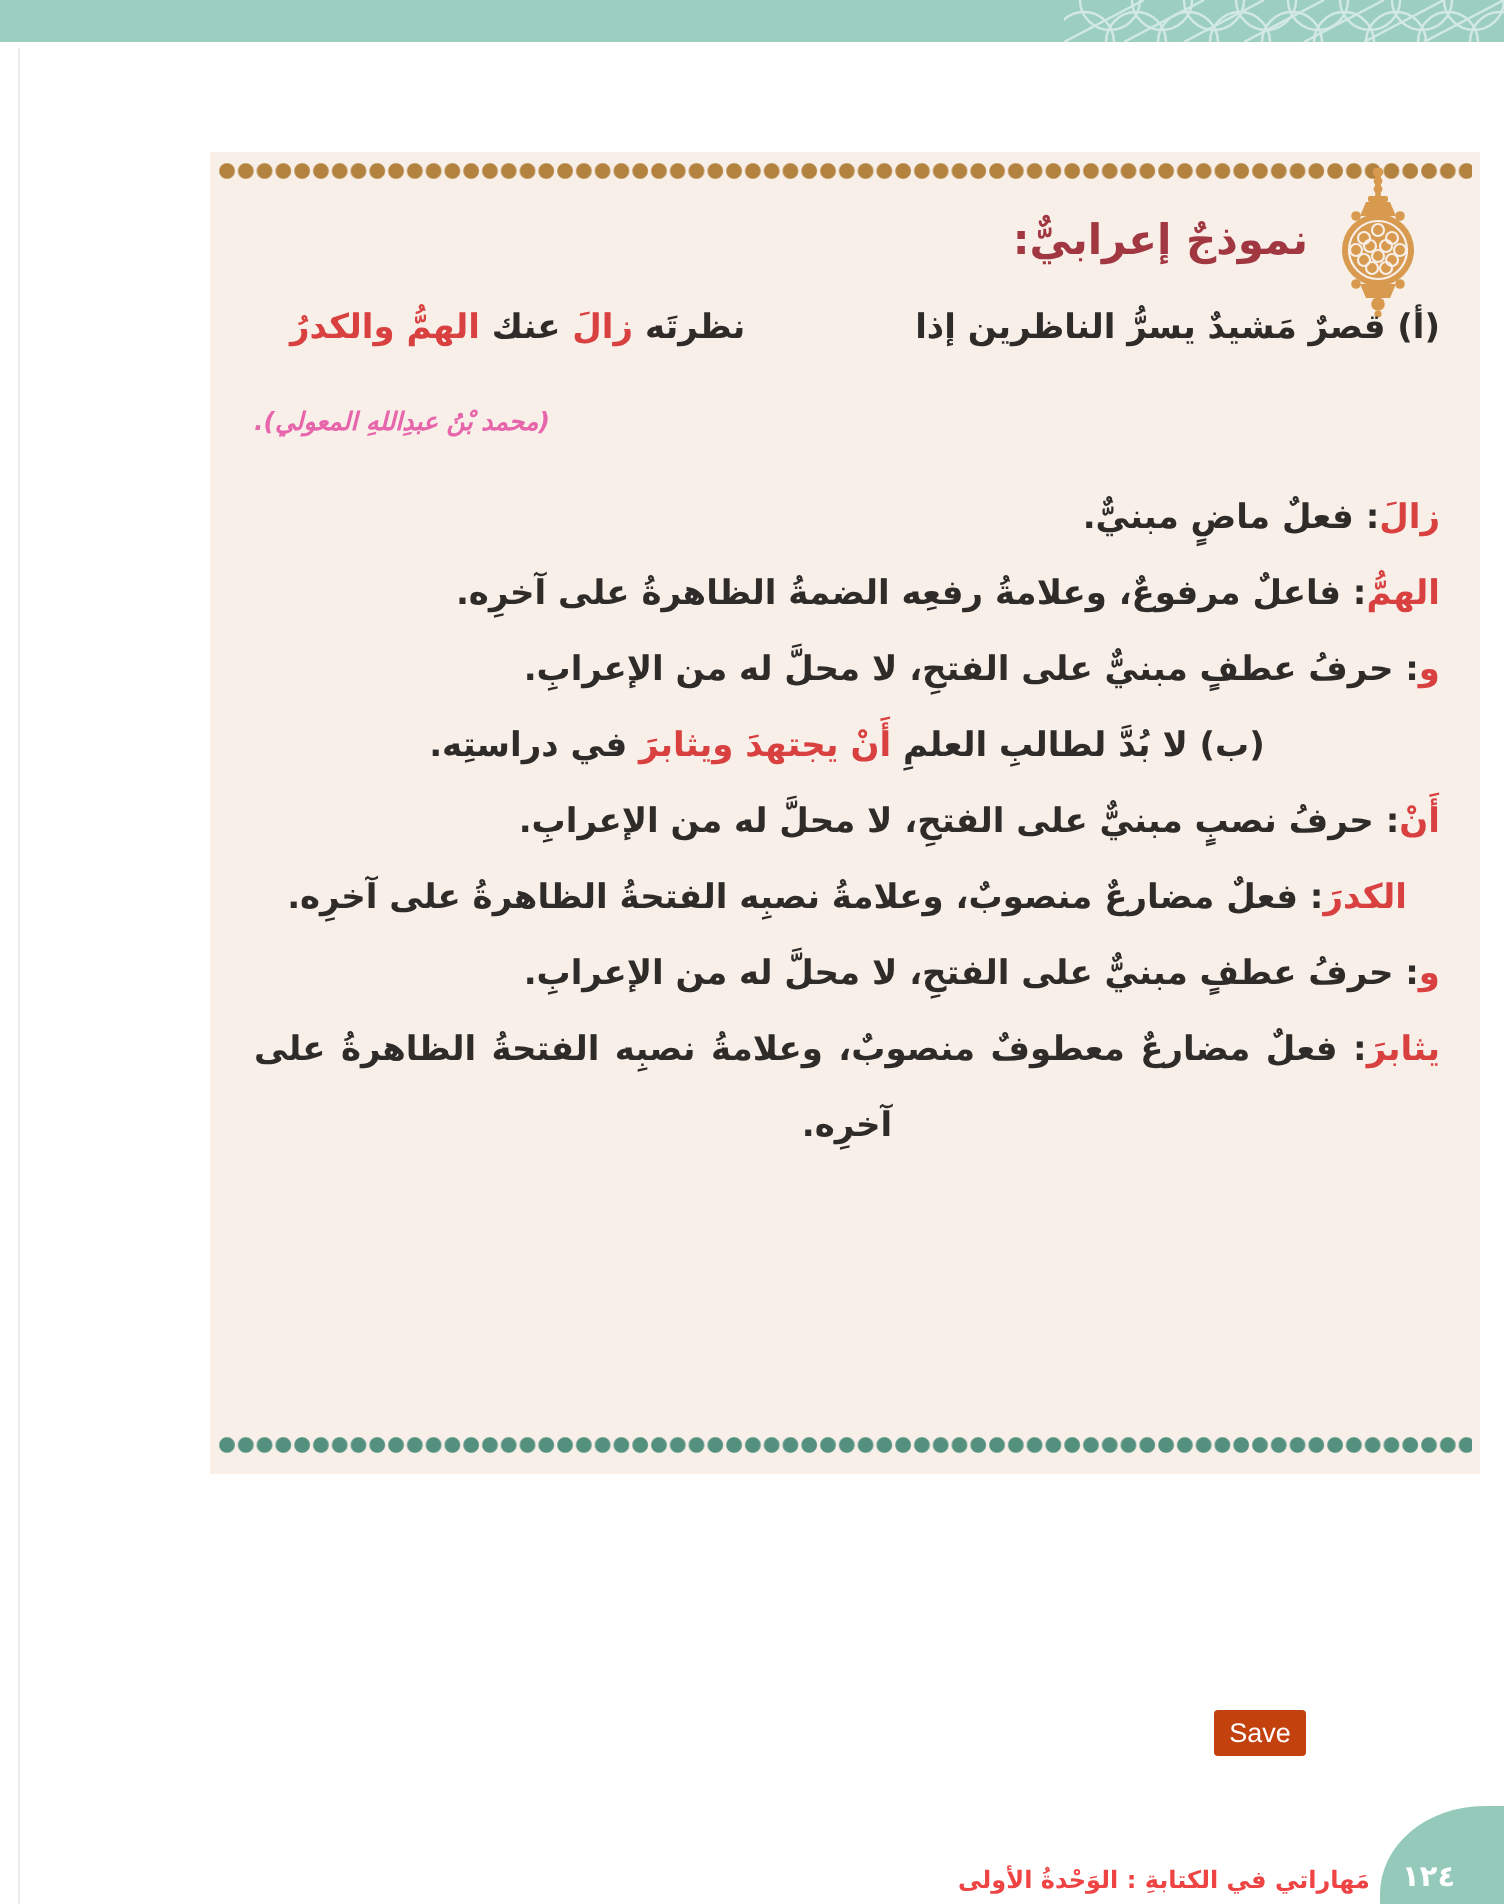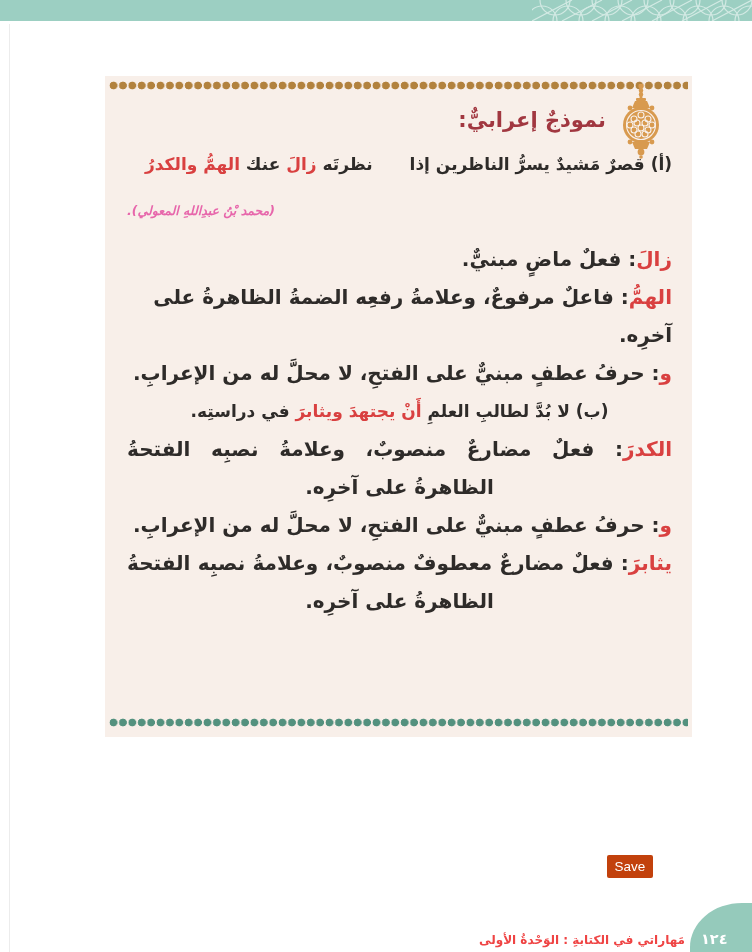--- a/index.html
+++ b/index.html
@@ -8,37 +8,37 @@
   .screen{position:absolute;inset:0;}
 
   
   .top-band{position:absolute;top:0;left:0;width:752px;height:21px;background:#9ccfc2;overflow:hidden;}
   .band-pattern{position:absolute;right:0;top:0;height:21px;width:220px;opacity:.55;}
 
   
   .left-hairline{position:absolute;left:9px;top:24px;bottom:0;width:1px;background:#ececec;}
 
   
-  .card{position:absolute;left:105px;top:76px;width:587px;height:661px;background:#f8efe9;direction:rtl;}
+  .card{position:absolute;left:105px;top:76px;width:587px;height:661px;background:#f8efe9;direction:rtl;padding-left:48px;}
   .dots{position:absolute;left:4px;right:4px;height:9px;background-repeat:repeat-x;background-size:9.4px 9px;}
   .dots-top{top:5px;background-image:radial-gradient(circle at 4.5px 4.5px,#b2823e 3.6px,rgba(0,0,0,0) 4.2px);}
   .dots-bottom{bottom:10px;background-image:radial-gradient(circle at 4.5px 4.5px,#53917e 3.6px,rgba(0,0,0,0) 4.2px);}
 
   .lantern{position:absolute;right:28px;top:8px;width:46px;height:78px;}
 
   .heading{position:absolute;top:32px;right:86px;margin:0;font-size:21px;font-weight:bold;color:#a13740;}
 
   .verse{position:absolute;top:70px;right:20px;left:40px;display:flex;justify-content:space-between;
          font-size:17px;font-weight:bold;color:#2e2b29;line-height:36px;white-space:nowrap;}
   .verse .red, .entry .kw, .sentence-b .red{color:#d94040;}
 
   .attribution{position:absolute;top:127px;left:22px;font-size:12.5px;font-weight:bold;color:#e766ab;direction:rtl;font-style:italic;}
 
   .entries{position:absolute;top:164px;right:20px;left:22px;color:#2e2b29;}
-  .entry{font-size:20px;font-weight:bold;line-height:38px;text-align:right;}
+  .entry{font-size:17px;font-weight:bold;line-height:38px;text-align:right;}
   .entry.wrap{text-align:justify;text-align-last:center;}
   .sentence-b{font-size:17px;font-weight:bold;line-height:38px;text-align:center;color:#2e2b29;}
 
   .save-btn{position:absolute;left:607px;top:855px;width:46px;height:23px;background:#c2410c;color:#ffffff;
             border:none;border-radius:2px;font-family:"Liberation Sans",sans-serif;font-size:13.5px;
             padding:0;cursor:pointer;}
 
   .footer-title{position:absolute;right:67px;bottom:5px;font-size:12px;font-weight:bold;color:#ef4444;direction:rtl;}
   .page-badge{position:absolute;right:0;bottom:0;width:62px;height:49px;background:#95cabb;
               border-top-left-radius:52px 44px;}
@@ -122,20 +122,21 @@
 
     <div class="attribution">(محمد بْنُ عبدِاللهِ المعولي).</div>
 
     <div class="entries">
       <div class="entry"><span class="kw">زالَ</span><span>: فعلٌ ماضٍ مبنيٌّ.</span></div>
       <div class="entry"><span class="kw">الهمُّ</span><span>: فاعلٌ مرفوعٌ، وعلامةُ رفعِه الضمةُ الظاهرةُ على آخرِه.</span></div>
       <div class="entry"><span class="kw">و</span><span>: حرفُ عطفٍ مبنيٌّ على الفتحِ، لا محلَّ له من الإعرابِ.</span></div>
 
       <div class="sentence-b"><span>(ب) لا بُدَّ لطالبِ العلمِ </span><span class="red">أَنْ يجتهدَ ويثابرَ</span><span> في دراستِه.</span></div>
 
+      <div class="entry"><span class="kw">أَنْ</span><span>: حرفُ نصبٍ مبنيٌّ على الفتحِ، لا محلَّ له من الإعرابِ.</span></div>
       <div class="entry wrap"><span class="kw">الكدرَ</span><span>: فعلٌ مضارعٌ منصوبٌ، وعلامةُ نصبِه الفتحةُ الظاهرةُ على آخرِه.</span></div>
       <div class="entry"><span class="kw">و</span><span>: حرفُ عطفٍ مبنيٌّ على الفتحِ، لا محلَّ له من الإعرابِ.</span></div>
       <div class="entry wrap"><span class="kw">يثابرَ</span><span>: فعلٌ مضارعٌ معطوفٌ منصوبٌ، وعلامةُ نصبِه الفتحةُ الظاهرةُ على آخرِه.</span></div>
     </div>
 
     <div class="dots dots-bottom"></div>
   </div>
 
   <button class="save-btn">Save</button>
 

